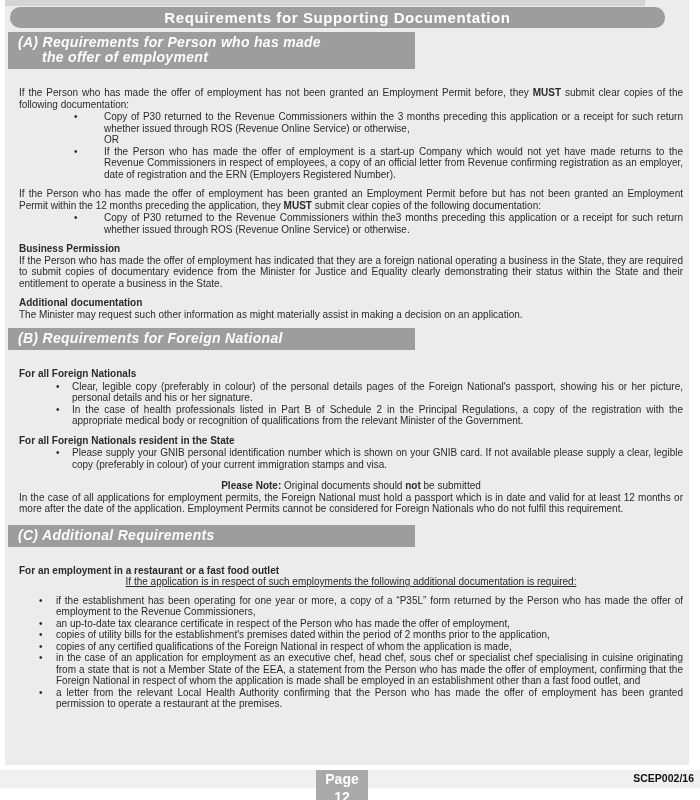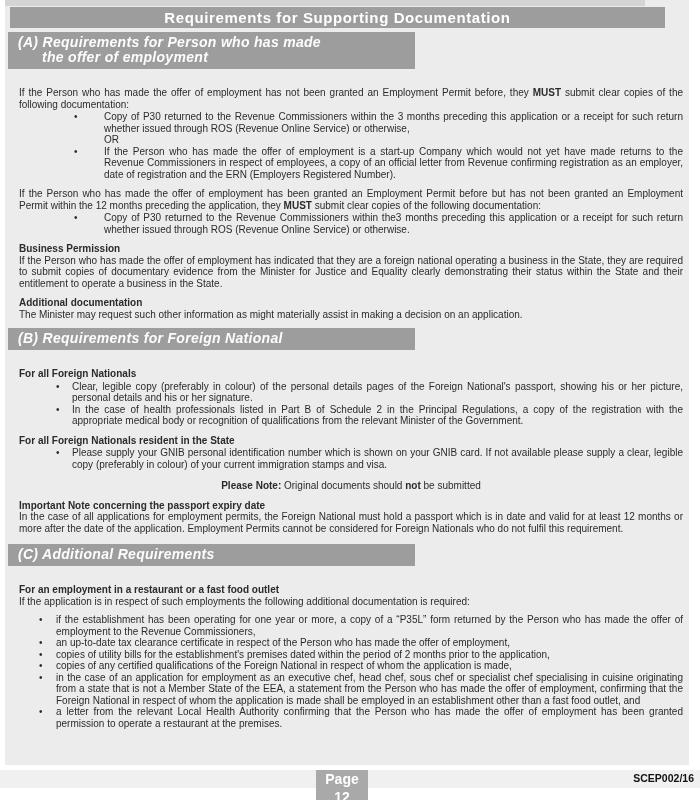--- a/index.html
+++ b/index.html
@@ -9,21 +9,21 @@
     -webkit-font-smoothing:antialiased;
   }
   .page {
     position:relative; margin-left:5px; width:684px; height:765px;
     background:#ececec; overflow:hidden;
   }
   .top-strip { width:640px; height:6px; background:#d4d4d4; }
   .title-bar {
     margin:1px 0 0 5px; width:655px; height:21px; background:#9d9d9d;
     color:#ffffff; font-weight:bold; font-size:15px; line-height:21px;
-    text-align:center; letter-spacing:0.6px;
+    text-align:center; letter-spacing:0.6px;border-radius:10px;
   }
   .section-bar {
     margin:4px 0 18px 3px; width:407px; background:#9d9d9d;
     color:#fdfdfd; font-weight:bold; font-style:italic; font-size:14px;
     line-height:15px; padding:3px 0 4px 10px; box-sizing:border-box;
     letter-spacing:0.3px;
   }
   .section-bar .line2 { margin-left:24px; }
   .content {
     padding:0 6px 0 14px; font-size:10px; line-height:11.5px; color:#2b2b2b;
@@ -98,31 +98,30 @@
       <li>In the case of health professionals listed in Part B of Schedule 2 in the Principal Regulations, a copy of the registration with the appropriate medical body or recognition of qualifications from the relevant Minister of the Government.</li>
     </ul>
 
     <p class="head">For all Foreign Nationals resident in the State</p>
     <ul class="bul-b">
       <li>Please supply your GNIB personal identification number which is shown on your GNIB card.  If not available please supply a clear, legible copy (preferably in colour) of your current immigration stamps and visa.</li>
     </ul>
 
     <p class="center-note"><b class="run">Please Note:</b><span> Original documents should </span><b class="run">not</b><span> be submitted</span></p>
 
-    <p class="head">Important Note concerning the passport expiry date</p>
     <p class="tight">In the case of all applications for employment permits, the Foreign National must hold a passport which is in date and valid for at least 12 months or more after the date of the application.  Employment Permits cannot be considered for Foreign Nationals who do not fulfil this requirement.</p>
   </div>
 
   <div class="section-bar" style="margin-top:10px;">
     <div>(C) Additional Requirements</div>
   </div>
 
   <div class="content">
     <p class="head" style="margin-top:6px !important;">For an employment in a restaurant or a fast food outlet</p>
-    <p class="tight" style="text-align:left;">If the application is in respect of such employments the following additional documentation is required:</p>
+    <p class="tight" style="text-align:center;text-decoration:underline;">If the application is in respect of such employments the following additional documentation is required:</p>
     <div class="gap6"></div>
     <ul class="bul-c">
       <li>if the  establishment has been operating for one year or more, a copy of a “P35L” form returned by the Person who has made the offer of employment to the Revenue Commissioners,</li>
       <li>an up-to-date tax clearance certificate in respect of the Person who has made the offer of employment,</li>
       <li>copies of utility bills for the establishment's premises dated within the period of 2 months prior to the application,</li>
       <li>copies of any certified qualifications of the Foreign National in respect of whom the application is made,</li>
       <li>in the case of an application for employment as an executive chef, head chef, sous chef or specialist chef specialising in cuisine originating from a state that is not a Member State of the EEA, a statement from the Person who has made the offer of employment, confirming that the Foreign National in respect of whom the application is made shall be employed in an establishment other than a fast food outlet, and</li>
       <li>a letter from the relevant Local Health Authority confirming that the Person who has made the offer of employment has been granted permission to operate a restaurant at the premises.</li>
     </ul>
   </div>

